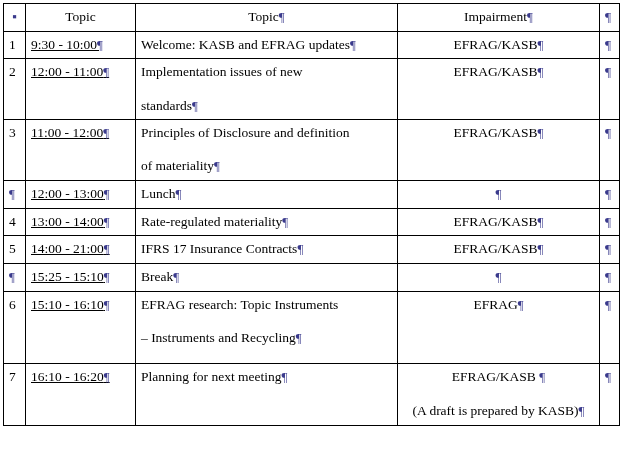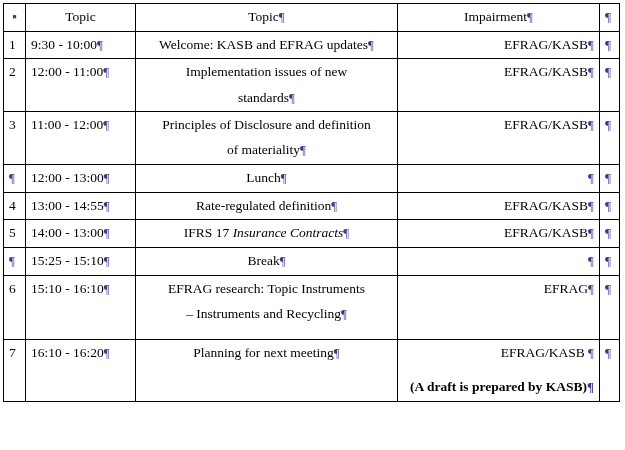--- a/index.html
+++ b/index.html
@@ -51,41 +51,42 @@
   th.hdr-blank { border: 1px solid #000000; }
   td.num {
     text-align: left;
     padding-left: 4px;
     padding-right: 2px;
   }
   td.time {
     text-align: left;
     padding-left: 8px;
     white-space: nowrap;
+    text-decoration: underline;
   }
-  td.topic { text-align: center; }
-  td.prep  { text-align: right; }
+  td.topic { text-align: left; }
+  td.prep  { text-align: center; }
   td.tail {
     border: none;
     border-top: none;
     border-bottom: none;
     padding: 4px 0 0 3px;
     text-align: left;
     color: #3a3a8c;
   }
   .pilcrow {
     color: #3a3a8c;
     font-family: "Liberation Serif", serif;
     font-size: 13px;
   }
-  .italic { font-style: italic; }
+  .italic { }
   .row-tall td { padding-bottom: 6px; }
-  .sub-line { display: block; margin-top: 8px; }
+  .sub-line { display: block; margin-top: 16px; }
   .spacer-line { display: block; height: 12px; }
-  td.prep .second { display: block; margin-top: 16px; font-weight: bold; }
+  td.prep .second { display: block; margin-top: 16px; }
 </style>
 </head>
 <body>
 
 <div class="page">
   <table class="agenda">
     <colgroup>
       <col class="c-num">
       <col class="c-time">
       <col class="c-topic">
@@ -132,29 +133,29 @@
       <tr>
         <td class="num"><span class="pilcrow">¶</span></td>
         <td class="time"><span>12:00 - 13:00</span><span class="pilcrow">¶</span></td>
         <td class="topic"><span>Lunch</span><span class="pilcrow">¶</span></td>
         <td class="prep"><span class="pilcrow">¶</span></td>
         <td class="tail">¶</td>
       </tr>
 
       <tr>
         <td class="num">4</td>
-        <td class="time"><span>13:00 - 14:55</span><span class="pilcrow">¶</span></td>
-        <td class="topic"><span>Rate-regulated definition</span><span class="pilcrow">¶</span></td>
+        <td class="time"><span>13:00 - 14:00</span><span class="pilcrow">¶</span></td>
+        <td class="topic"><span>Rate-regulated materiality</span><span class="pilcrow">¶</span></td>
         <td class="prep"><span>EFRAG/KASB</span><span class="pilcrow">¶</span></td>
         <td class="tail">¶</td>
       </tr>
 
       <tr>
         <td class="num">5</td>
-        <td class="time"><span>14:00 - 13:00</span><span class="pilcrow">¶</span></td>
+        <td class="time"><span>14:00 - 21:00</span><span class="pilcrow">¶</span></td>
         <td class="topic"><span>IFRS 17 </span><span class="italic">Insurance Contracts</span><span class="pilcrow">¶</span></td>
         <td class="prep"><span>EFRAG/KASB</span><span class="pilcrow">¶</span></td>
         <td class="tail">¶</td>
       </tr>
 
       <tr>
         <td class="num"><span class="pilcrow">¶</span></td>
         <td class="time"><span>15:25 - 15:10</span><span class="pilcrow">¶</span></td>
         <td class="topic"><span>Break</span><span class="pilcrow">¶</span></td>
         <td class="prep"><span class="pilcrow">¶</span></td>

